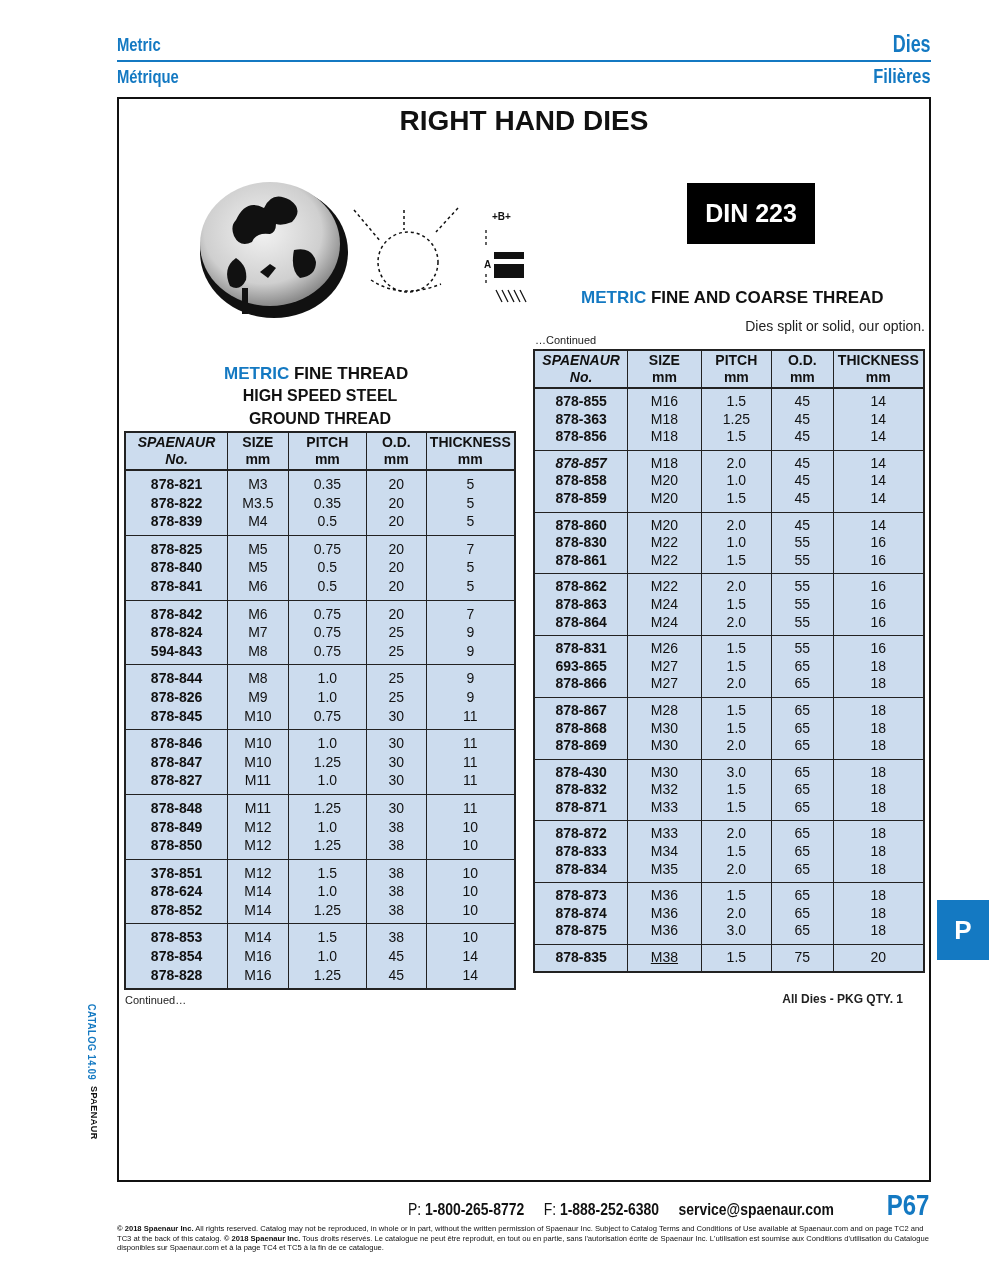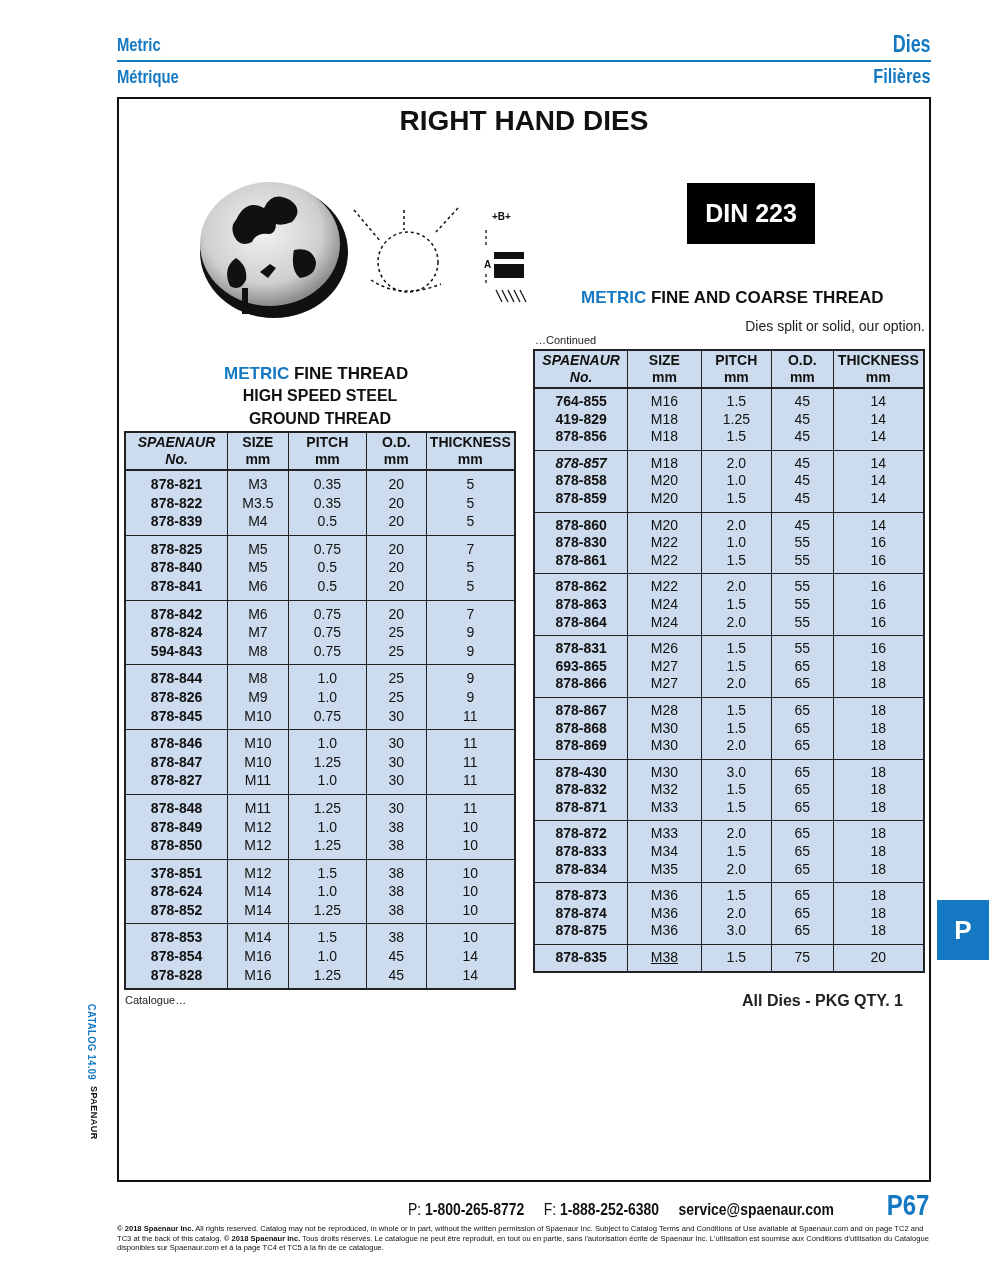--- a/index.html
+++ b/index.html
@@ -407,22 +407,22 @@
         </th>
         <th>
           <div>THICKNESS</div>
           <div>mm</div>
         </th>
       </tr>
     </thead>
 <tbody class="grp">
       <tr>
         <td class="cell-lines no" style="padding: 4px 0px;">
-          <div style="height: 17.6px; line-height: 17.6px;">764-855</div>
-          <div style="height: 17.6px; line-height: 17.6px;">419-829</div>
+          <div style="height: 17.6px; line-height: 17.6px;">878-855</div>
+          <div style="height: 17.6px; line-height: 17.6px;">878-363</div>
           <div style="height: 17.6px; line-height: 17.6px;">878-856</div>
         </td>
         <td class="cell-lines" style="padding: 4px 0px;">
           <div style="height: 17.6px; line-height: 17.6px;">M16</div>
           <div style="height: 17.6px; line-height: 17.6px;">M18</div>
           <div style="height: 17.6px; line-height: 17.6px;">M18</div>
         </td>
         <td class="cell-lines" style="padding: 4px 0px;">
           <div style="height: 17.6px; line-height: 17.6px;">1.5</div>
           <div style="height: 17.6px; line-height: 17.6px;">1.25</div>
@@ -686,22 +686,22 @@
         <td class="cell-lines" style="padding: 4px 0px;">
           <div style="height: 17.6px; line-height: 17.6px;">75</div>
         </td>
         <td class="cell-lines" style="padding: 4px 0px;">
           <div style="height: 17.6px; line-height: 17.6px;">20</div>
         </td>
       </tr>
     </tbody>
   </table>
 
-<div class="note" style="left:125px; top:994px;">Catalogue…</div>
-<div class="note-center" style="left:533px; width:370px; top:992px; font-weight:bold; font-size:16px;">All Dies - PKG QTY. 1</div>
+<div class="note" style="left:125px; top:994px;">Continued…</div>
+<div class="note-center" style="left:533px; width:370px; top:992px; font-weight:bold; font-size:12px;">All Dies - PKG QTY. 1</div>
 
 <div class="tab-p">P</div>
 <div class="side-catalog">CATALOG 14.09</div>
 <div class="side-brand">SPAENAUR</div>
 
 <div class="footer-contact">
   <span class="lbl">P:</span>
   <span>1-800-265-8772</span>
   &nbsp;&nbsp;&nbsp;
   <span class="lbl">F:</span>

